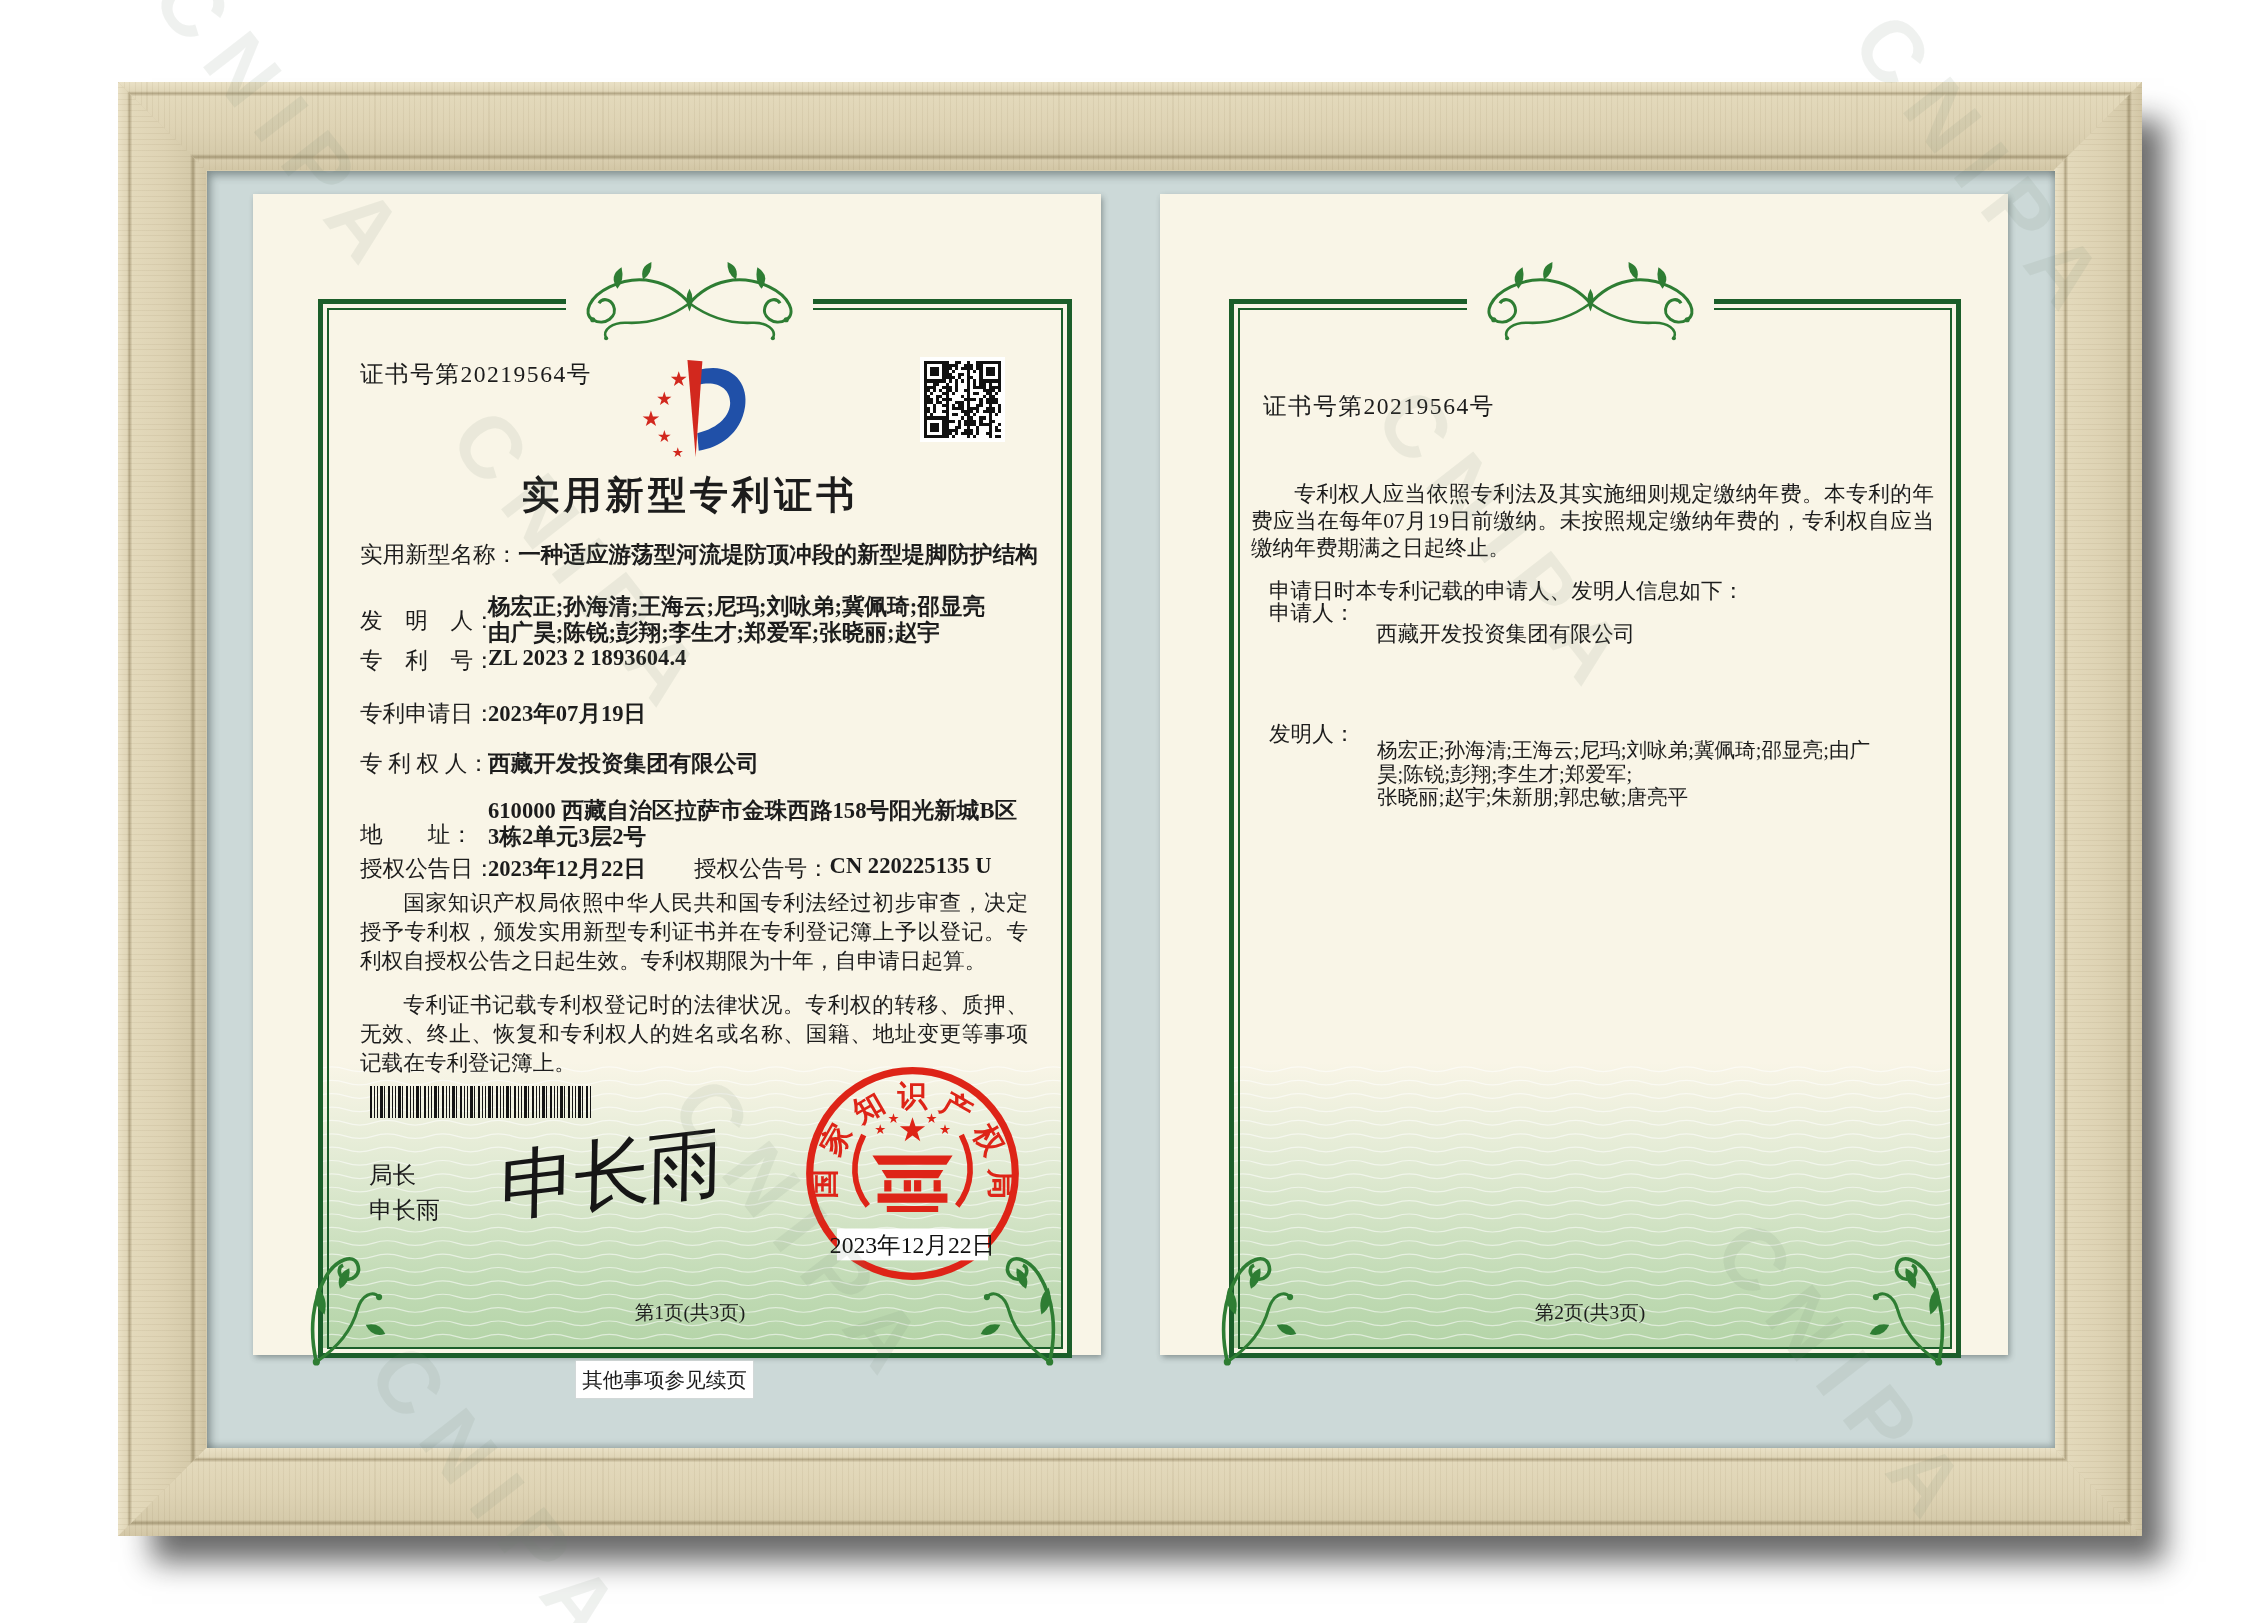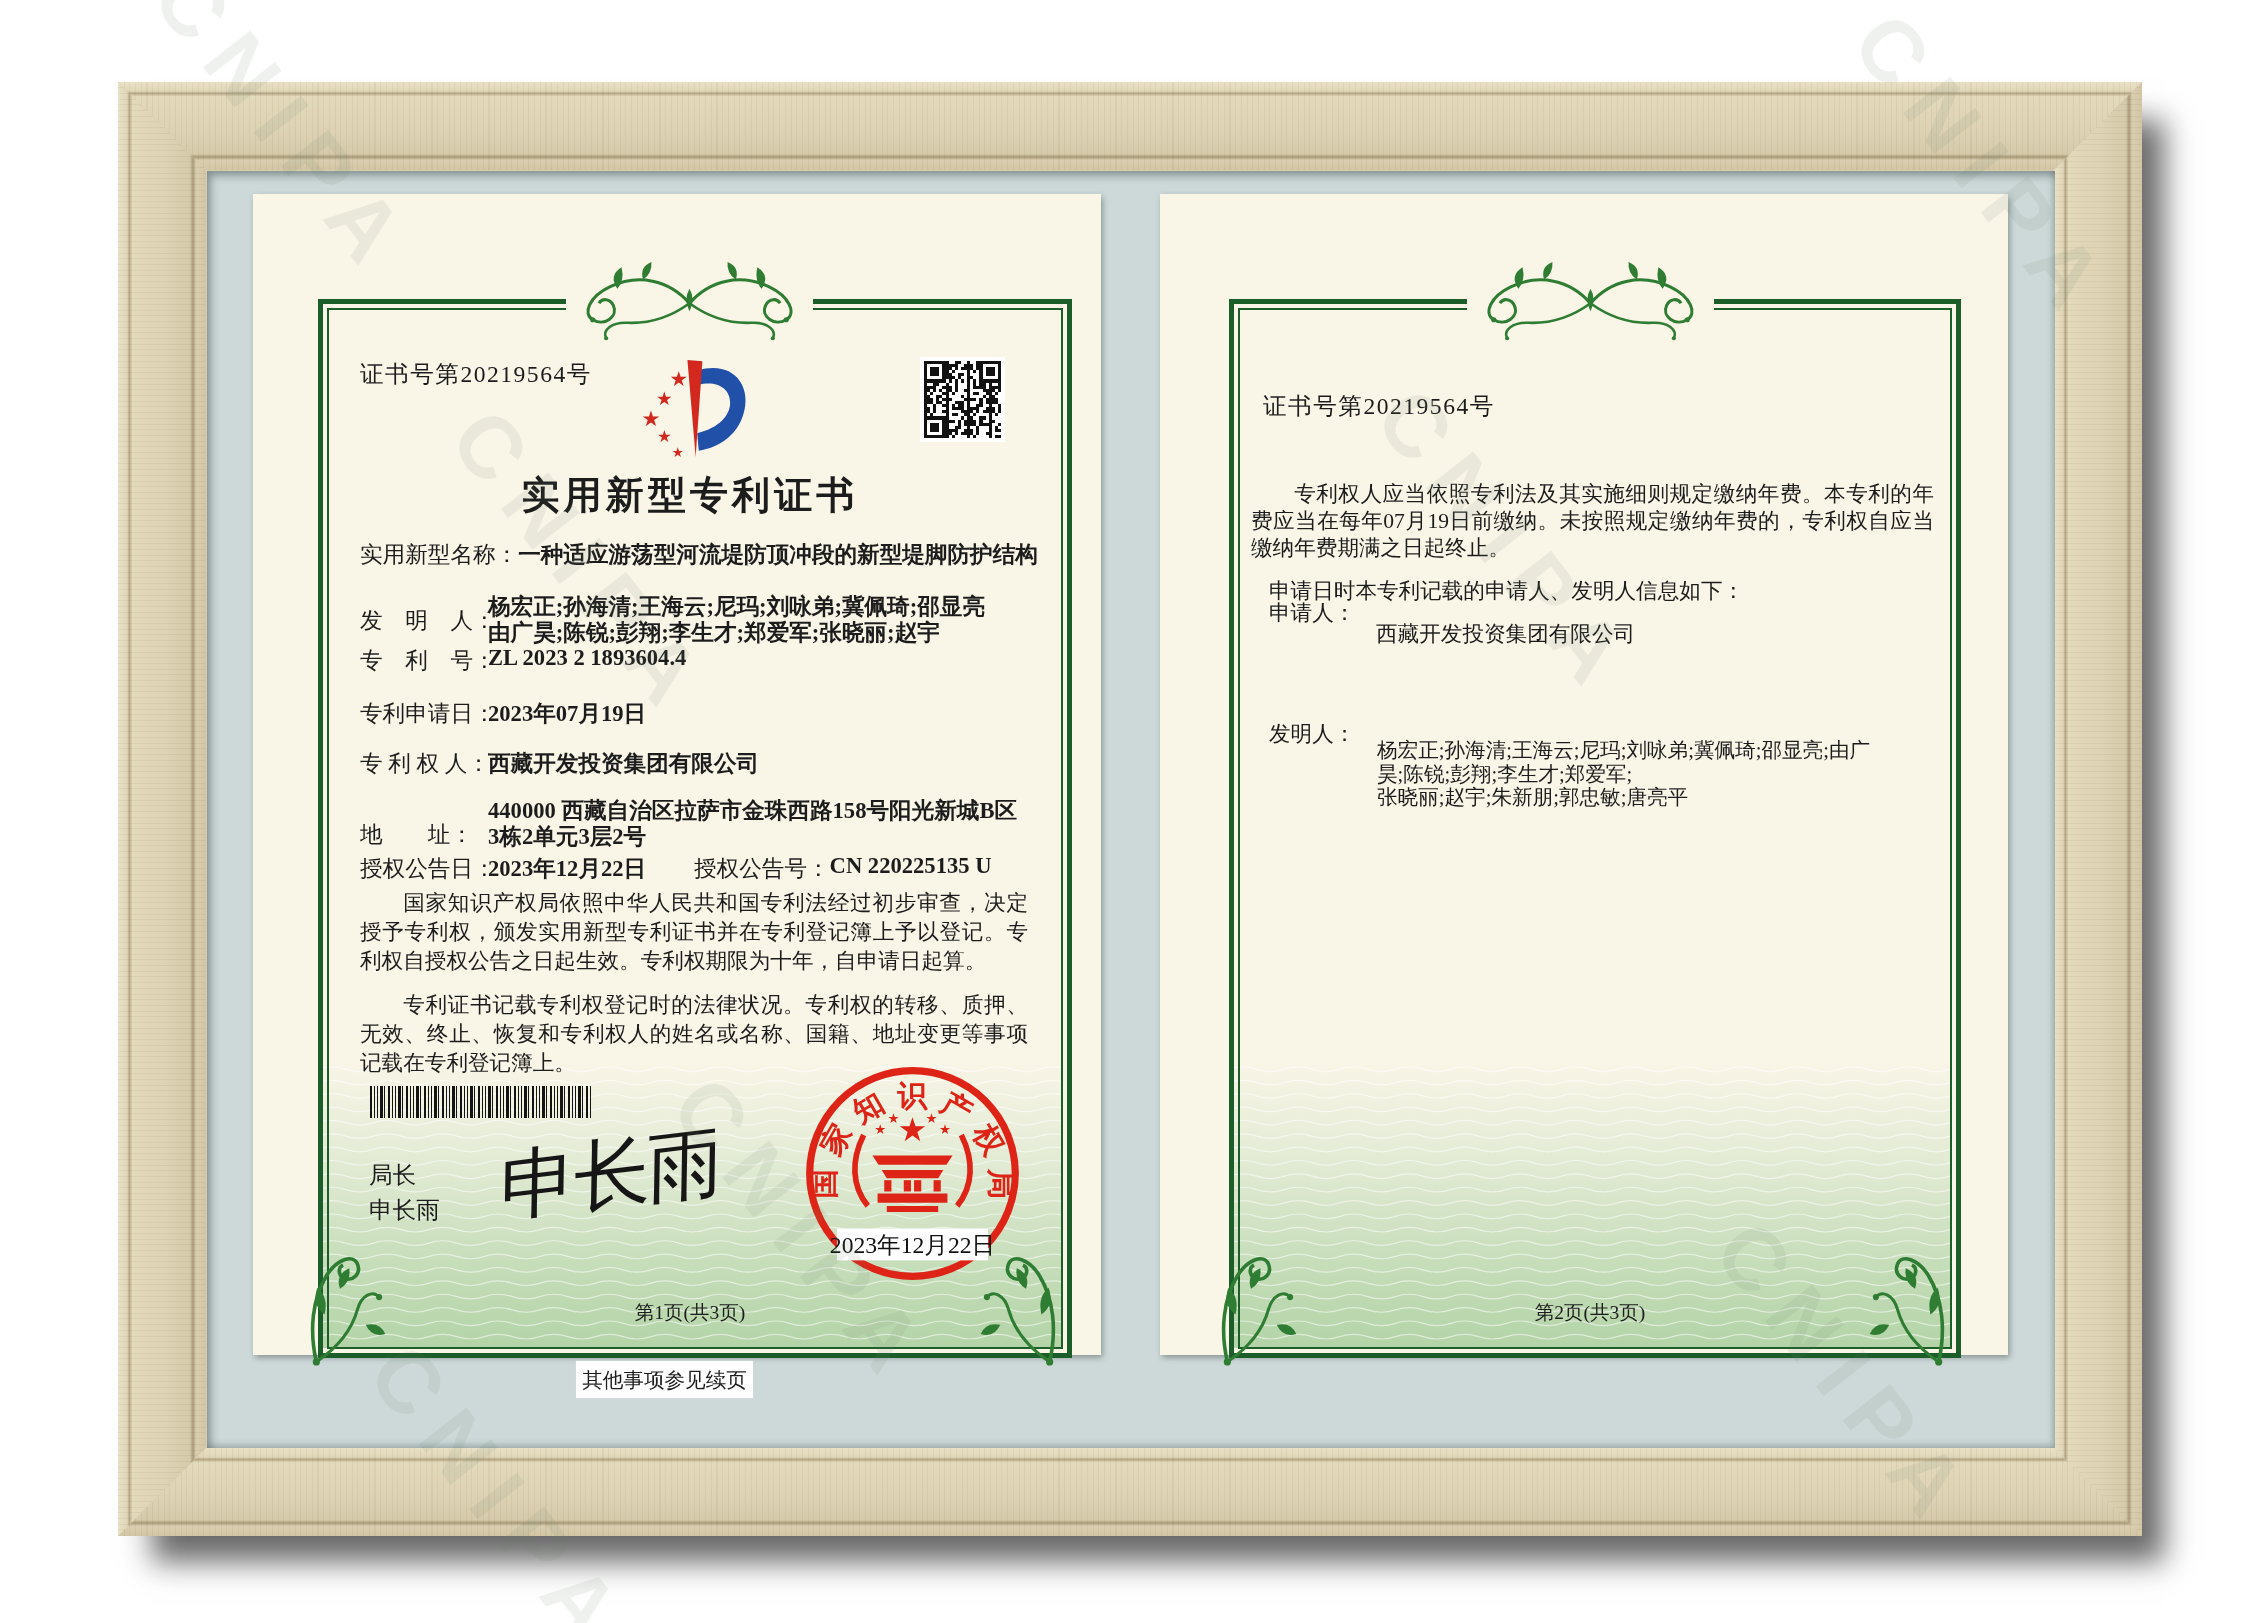--- a/index.html
+++ b/index.html
@@ -563,21 +563,21 @@
     <div class="frow" style="top:504px;">
       <span class="flabel fixed">专利申请日：</span>
       <span class="fval">2023年07月19日</span>
     </div>
     <div class="frow" style="top:554px;">
       <span class="flabel fixed">专 利 权 人：</span>
       <span class="fval">西藏开发投资集团有限公司</span>
     </div>
     <div class="frow" style="top:604px;align-items:flex-end;">
       <span class="flabel fixed">地　　址：</span>
-      <span class="fval two-line" style="width:539px;white-space:pre-wrap;">440000 西藏自治区拉萨市金珠西路158号阳光新城B区3栋2单元3层2号</span>
+      <span class="fval two-line" style="width:539px;white-space:pre-wrap;">610000 西藏自治区拉萨市金珠西路158号阳光新城B区3栋2单元3层2号</span>
     </div>
     <div class="frow" style="top:659px;justify-content:flex-end;">
       <span class="flabel fixed">授权公告日：</span>
       <span class="fval" style="width:206px;">2023年12月22日</span>
       <span class="flabel">授权公告号：</span>
       <span class="fval">CN 220225135 U</span>
     </div>
 
     <div class="paras">
       <div class="p1">国家知识产权局依照中华人民共和国专利法经过初步审查，决定授予专利权，颁发实用新型专利证书并在专利登记簿上予以登记。专利权自授权公告之日起生效。专利权期限为十年，自申请日起算。</div>

